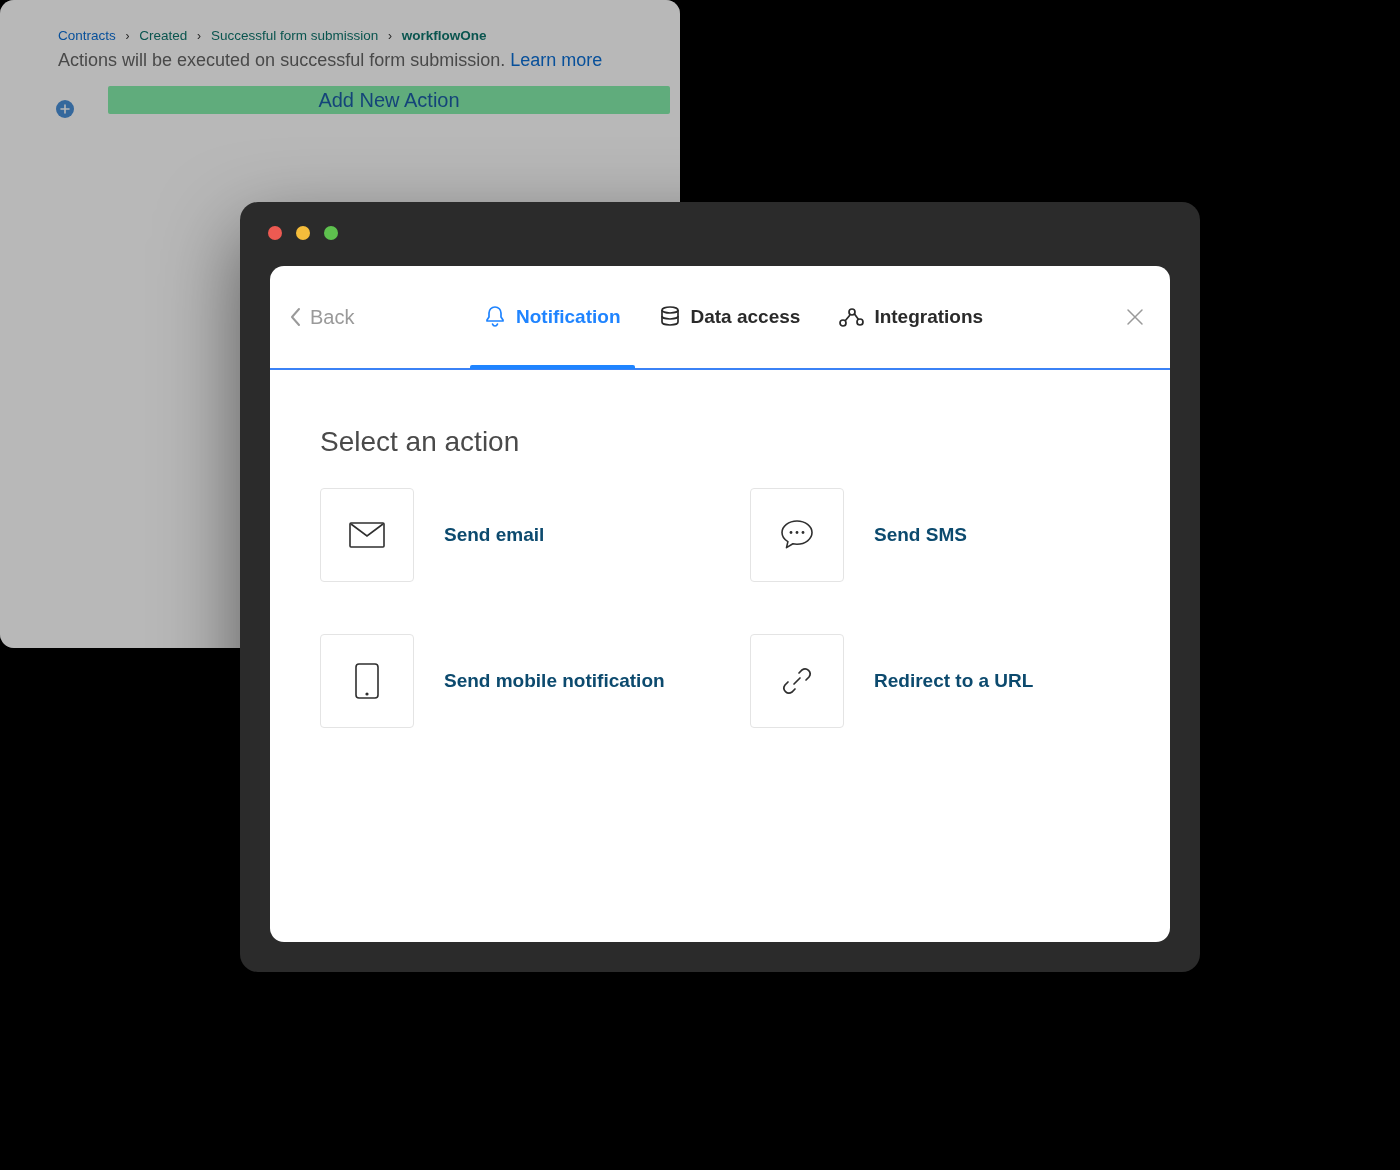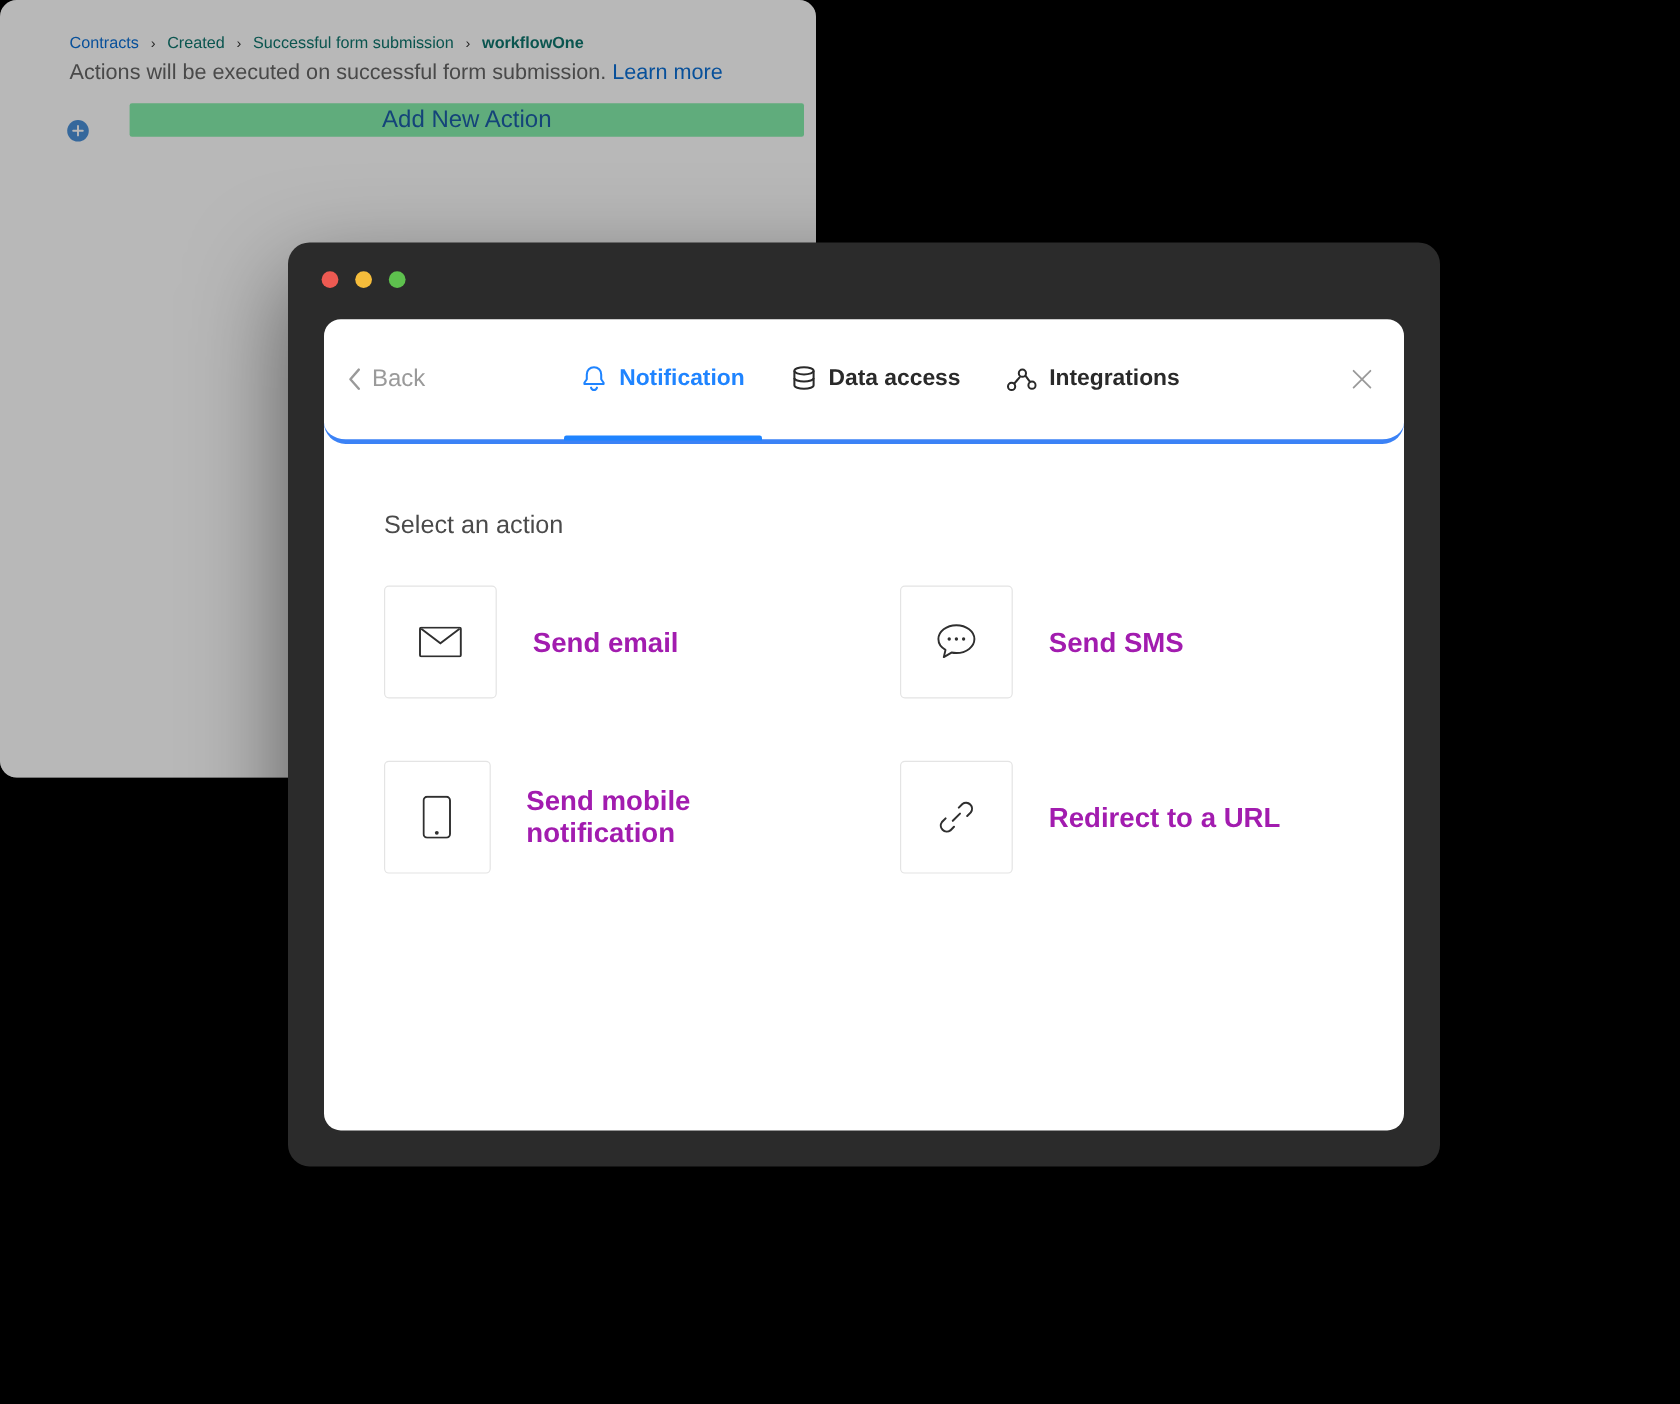--- a/index.html
+++ b/index.html
@@ -46,53 +46,53 @@
   .dot.red { background: #ed5a52; }
   .dot.yellow { background: #f6bd3b; }
   .dot.green { background: #5ec14e; }
 
   .modal-body {
     position: absolute; left: 30px; top: 64px; right: 30px; bottom: 30px;
     background: #fff; border-radius: 14px; overflow: hidden;
   }
 
   .modal-header {
-    position: relative; height: 104px; border-bottom: 4px solid #3b82f6;
-    display: flex; align-items: center; border-radius: 18px;
+    position: relative; height: 104px; border-bottom: 2px solid #3b82f6;
+    display: flex; align-items: center;
   }
   .back-link {
     position: absolute; left: 20px; top: 0; bottom: 0; display: flex; align-items: center;
     gap: 8px; color: #9a9a9a; font-size: 20px; cursor: pointer; user-select: none;
   }
   .back-link svg { display: block; }
 
   .tabs { position: absolute; left: 210px; top: 0; bottom: 0; display: flex; gap: 30px; align-items: center; }
   .tab { display: flex; align-items: center; gap: 10px; color: #2a2a2a; font-size: 19px; font-weight: 600; cursor: pointer; padding: 0 4px; height: 100%; position: relative; }
   .tab.active { color: #1f84ff; font-weight: 600; }
   .tab.active::after { content: ""; position: absolute; left: -10px; right: -10px; bottom: -1px; height: 4px; background: #1f84ff; border-radius: 2px 2px 0 0; }
   .tab svg { display: block; }
 
   .close-x { position: absolute; right: 26px; top: 0; bottom: 0; display: flex; align-items: center; color: #999; cursor: pointer; }
 
   .section-title {
-    position: absolute; left: 50px; top: 160px; font-size: 21px; color: #4a4a4a;
+    position: absolute; left: 50px; top: 160px; font-size: 28px; color: #4a4a4a;
   }
 
   .grid {
     position: absolute; left: 50px; top: 222px; right: 50px;
     display: grid; grid-template-columns: 1fr 1fr; column-gap: 60px; row-gap: 52px;
   }
   .action {
     display: flex; align-items: center; gap: 30px; cursor: pointer;
   }
   .icon-box {
     width: 94px; height: 94px; border: 1px solid #e4e4e4; border-radius: 4px;
     display: flex; align-items: center; justify-content: center; color: #2f2f2f;
   }
-  .action-label { font-size: 23px; font-weight: 600; color: #a21caf; }
+  .action-label { font-size: 19px; font-weight: 600; color: #0c4a6e; }
 
   .fx-label { font-family: Georgia, 'Times New Roman', serif; font-style: italic; font-weight: 700; font-size: 20px; letter-spacing: -1px; }
 </style>
 </head>
 <body>
 
 <div class="stage">
 
   <div class="back-panel">
     <div class="crumbs">

